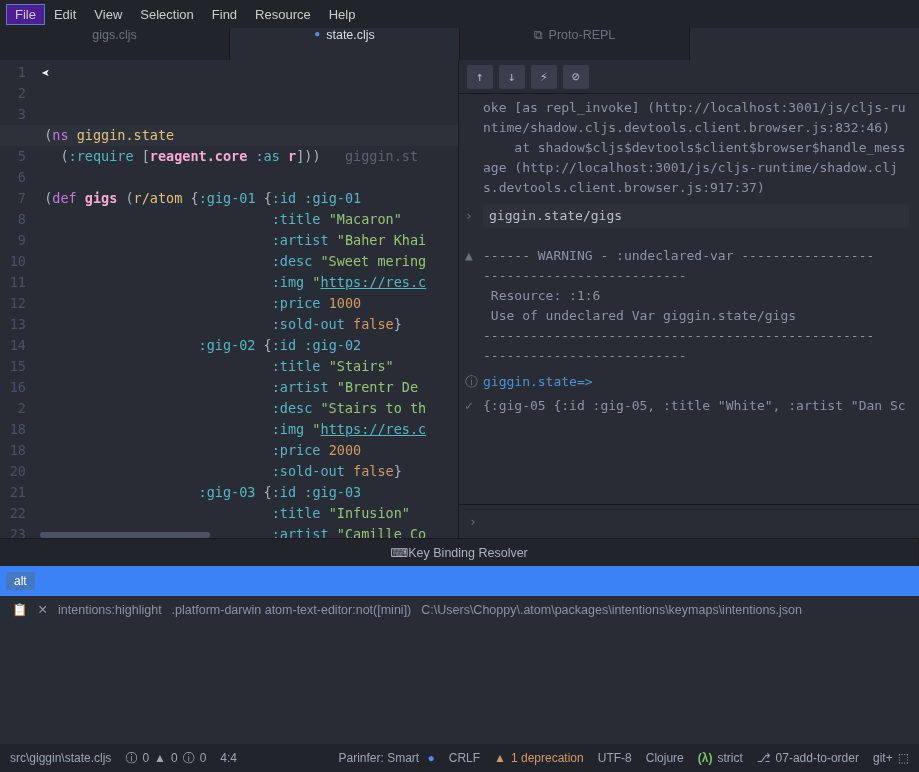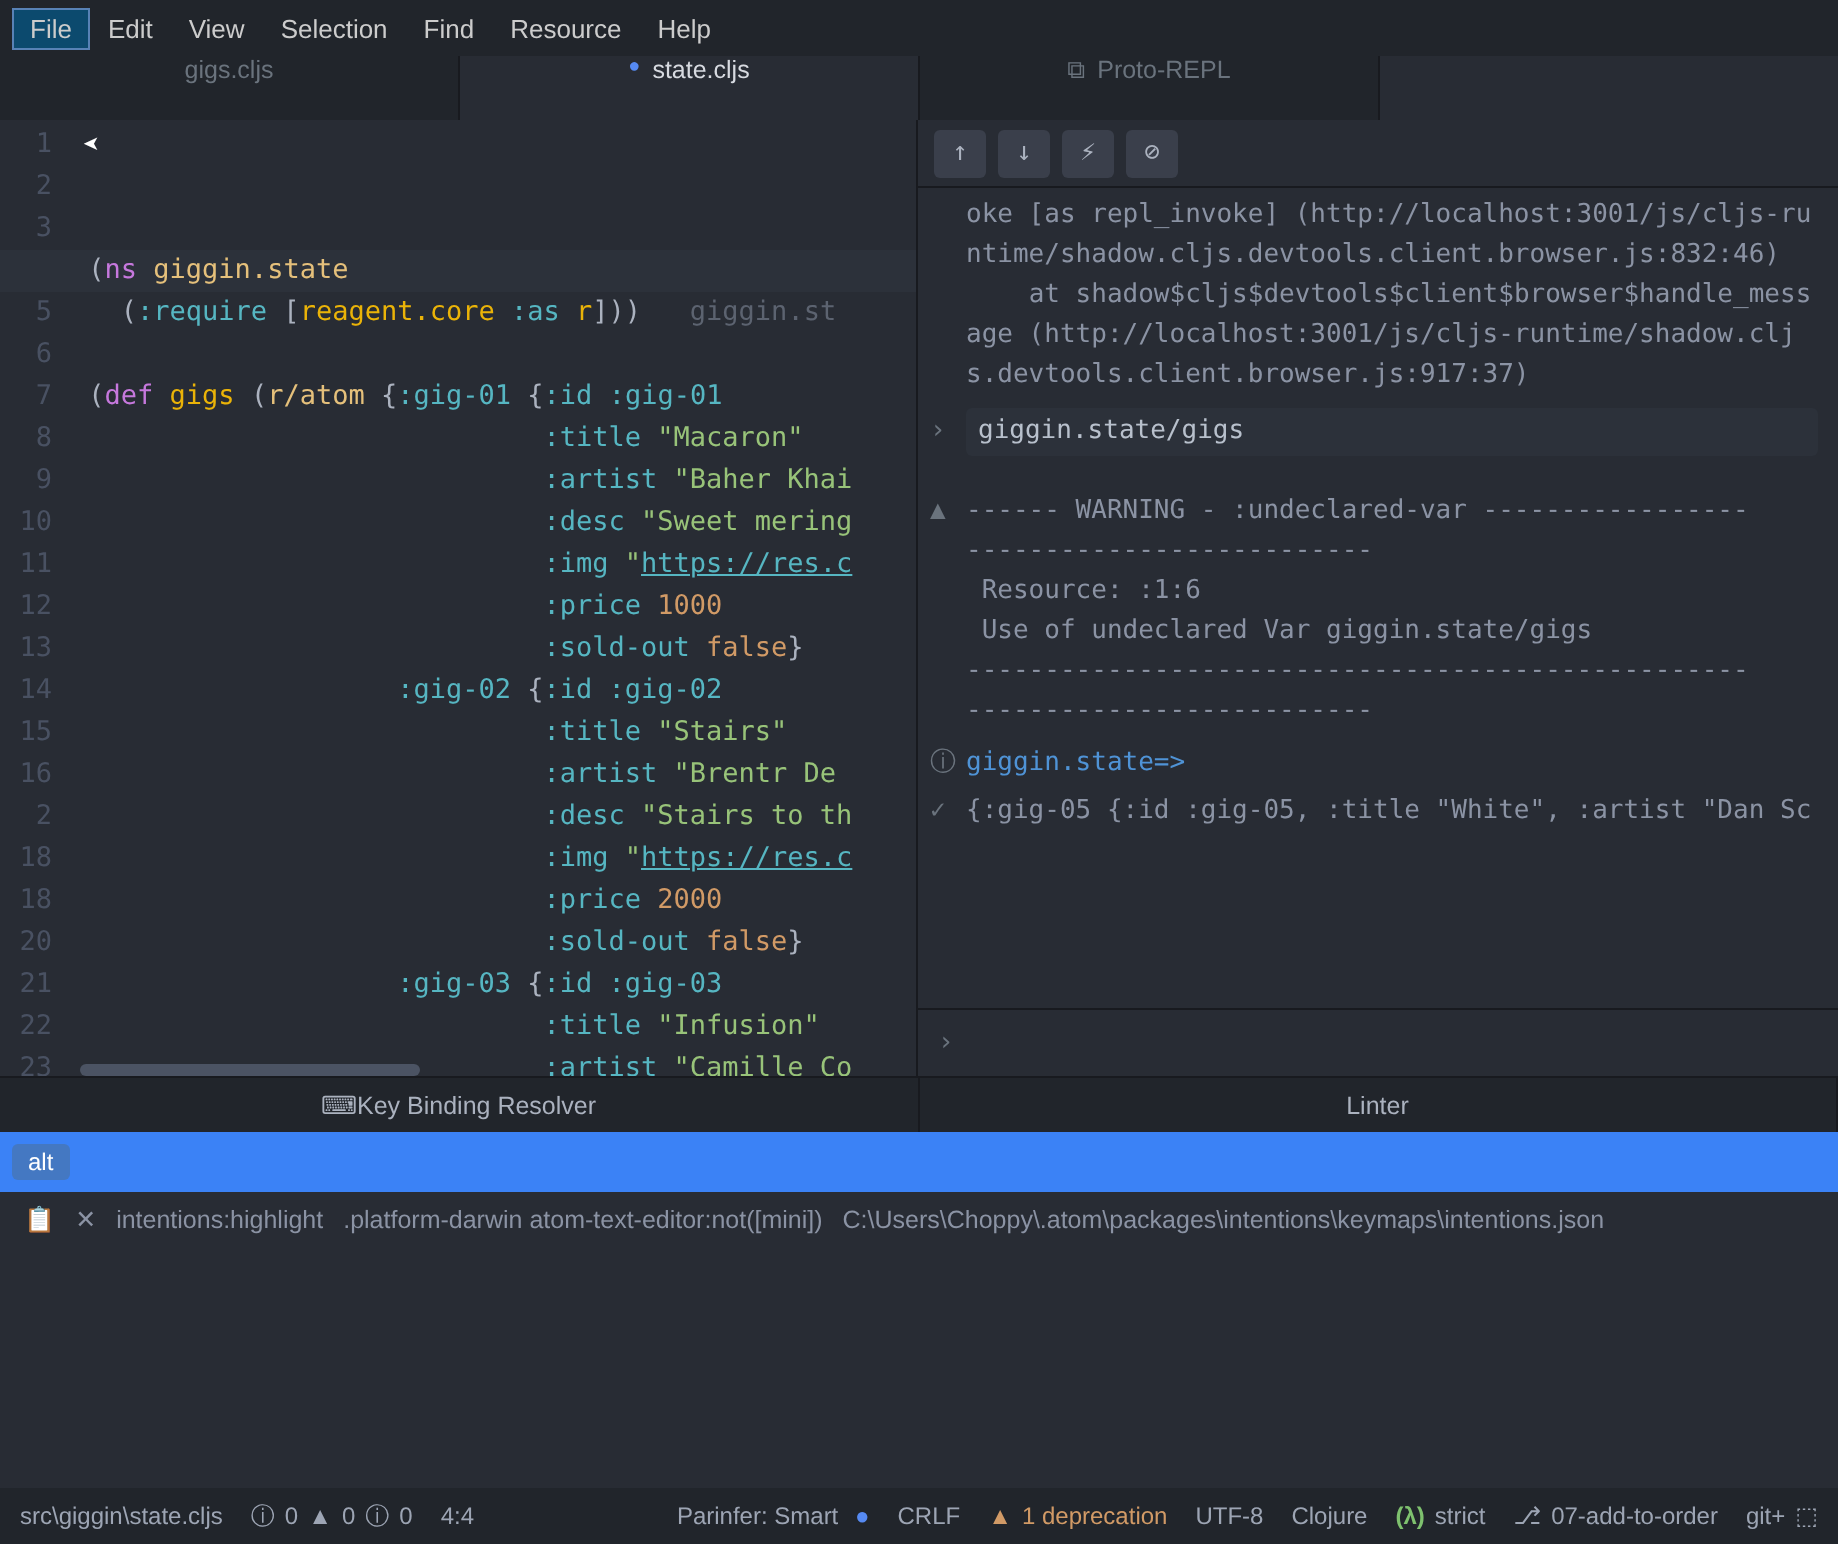--- a/index.html
+++ b/index.html
@@ -4,37 +4,37 @@
 <style>
 * { margin:0; padding:0; box-sizing:border-box; }
 body {
   font-family: "Segoe UI", Arial, sans-serif;
   background:#282c34; color:#abb2bf;
   width:919px; height:772px; overflow:hidden; font-size:13px;
   position:relative;
 }
 .menubar { display:flex; background:#21252b; height:28px; align-items:center; padding:0 6px; }
 .menubar .m { padding:3px 9px; cursor:pointer; font-size:13px; color:#ccc; }
-.menubar .m.sel { border:1px solid #5882b6; background:#0c4a6e; padding:2px 8px; }
+.menubar .m.sel { border:1px solid #5882b6; background:#4c1d95; padding:2px 8px; }
 .tabs { display:flex; height:32px; }
 .tab { flex:0 0 230px; display:flex; align-items:flex-start; justify-content:center;
   border-right:1px solid #181a1f; color:#6a737d; font-size:12.5px; position:relative;}
 .tab.active { background:#282c34; color:#d7dae0; }
 .tab.inactive { background:#21252b; }
 .tab.modif::before { content:"●"; color:#568af2; margin-right:6px; font-size:10px; }
 .tab .ticon { margin-right:6px; }
 .editor-row { display:flex; height:478px; }
 .editor { flex:0 0 459px; border-right:1px solid #181a1f; position:relative; display:flex; font-family:Menlo,Consolas,monospace; font-size:13.5px; line-height:21px; overflow:hidden;}
 .gutter { flex:0 0 36px; text-align:right; padding-right:10px; color:#495162; padding-top:2px;}
 .gutter .ln { height:21px; }
 .code { flex:1; padding-top:2px; position:relative; white-space:pre; overflow:hidden;}
 .code .row { height:21px; }
 .hlrow { position:absolute; left:0; right:0; height:21px; background:#2c313a; }
 .cursor-arrow { position:absolute; left:5px; top:3px; color:#fff; font-size:14px; transform:scaleX(-1);}
-.kw { color:#c678dd; } .ns { color:#e5c07b; } .sym { color:#eab308; }
+.kw { color:#c678dd; } .ns { color:#e5c07b; } .sym { color:#f9a8d4;font-weight:bold; }
 .str { color:#98c379; } .key { color:#56b6c2; } .num { color:#d19a66; }
 .lnk { color:#56b6c2; text-decoration:underline; }
 .paren { color:#abb2bf; } .bool { color:#d19a66; }
 .gray { color:#5c6370; }
 .repl { flex:1; display:flex; flex-direction:column; font-family:Menlo,Consolas,monospace; font-size:13px; background:#282c34; }
 .repl-tools { height:34px; display:flex; align-items:center; gap:6px; padding:0 8px; border-bottom:1px solid #181a1f;}
 .rbtn { width:26px; height:24px; background:#3a3f4b; border-radius:3px; display:flex; align-items:center; justify-content:center; color:#abb2bf; cursor:pointer; }
 .repl-body { flex:1; padding:4px 10px 4px 24px; line-height:20px; overflow:hidden; position:relative; color:#8b93a4;}
 .repl-body .ln { white-space:pre-wrap; word-break:break-all; }
 .repl-chev { position:absolute; left:6px; color:#6a737d; }
@@ -150,23 +150,20 @@
       <span>›</span>
     </div>
   </div>
 </div>
 
 <div class="bottom-tabs">
     <div class="btab">
       <span>⌨ </span>
       <span>Key Binding Resolver</span>
     </div>
-    <div class="btab">
-      <span>Linter</span>
-    </div>
   </div>
 
 <div class="alt-row">
   <span class="alt-badge">alt</span>
 </div>
 
 <div class="intent-row">
   <span class="ic">📋</span>
   <span class="ic">✕</span>
   <span>intentions:highlight</span>

